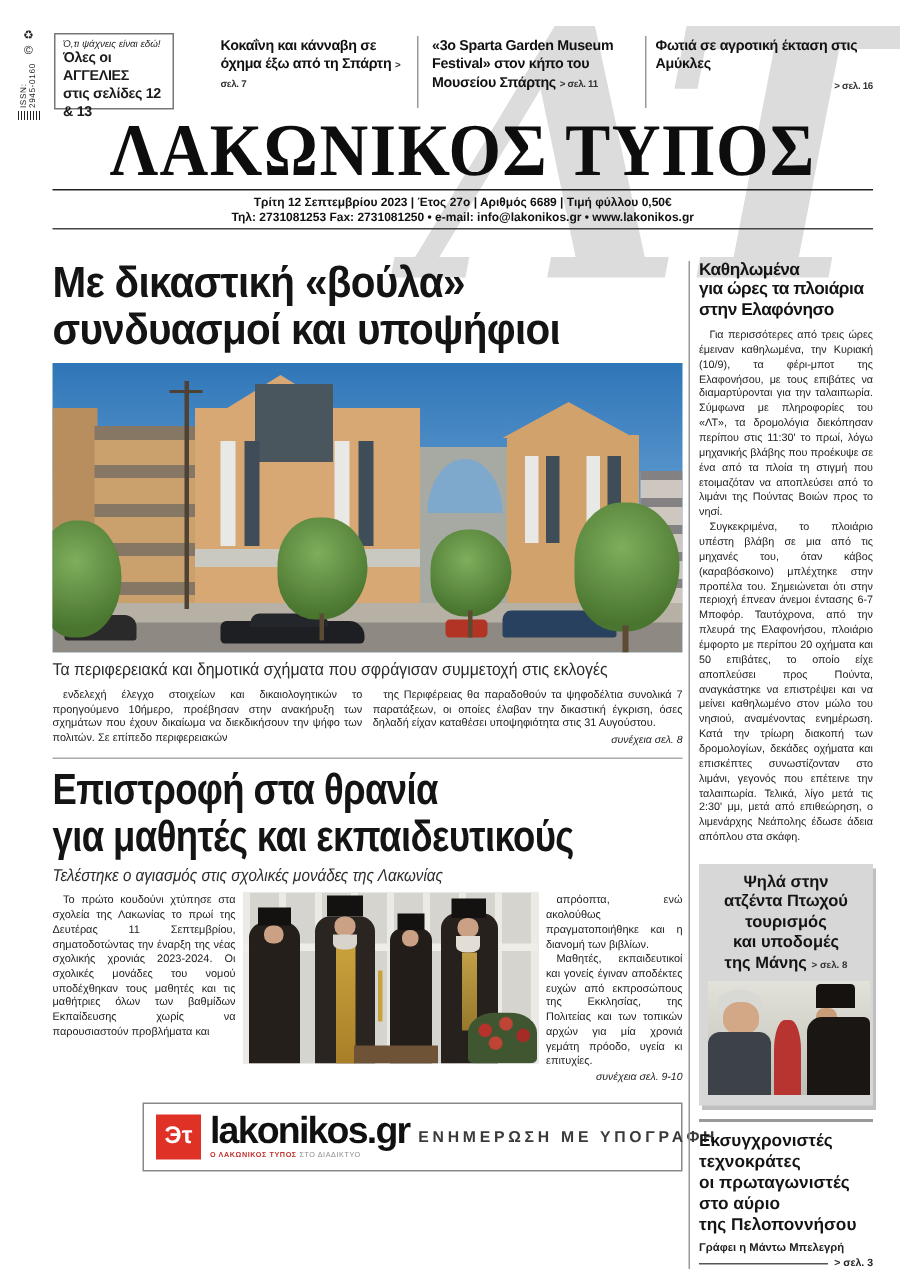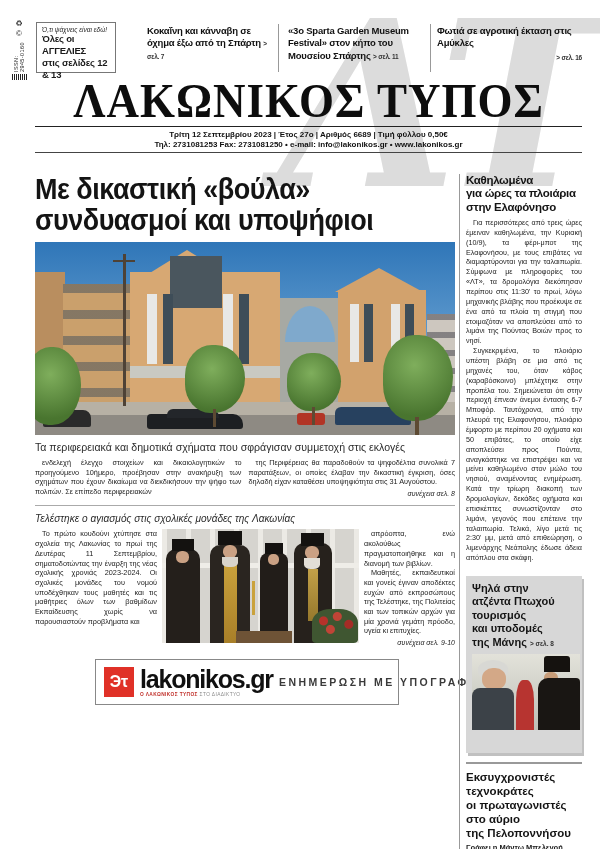--- a/index.html
+++ b/index.html
@@ -50,33 +50,33 @@
   .bcol p{margin:0;text-indent:7px;}
   .cont{font-size:7px;font-style:italic;text-align:right;margin-top:2px;color:#222;}
   .story-rule{border-top:1px solid #aaa;margin-top:7px;margin-bottom:6px;}
 
   .school-row{display:flex;gap:5px;margin-top:5px;}
   .school-left{width:122px;font-size:7.3px;line-height:1.33;text-align:justify;color:#222;}
   .school-left p,.school-right p{margin:0;text-indent:7px;}
   .school-right{flex:1;font-size:7.3px;line-height:1.33;text-align:justify;color:#222;}
 
   
-  .banner{margin:12px 0 0 60px;width:304px;height:46px;border:1px solid #888;display:flex;align-items:center;padding:0 12px 0 8px;box-sizing:border-box;gap:6px;background:#fff;}
+  .banner{margin:12px 0 0 60px;width:360px;height:46px;border:1px solid #888;display:flex;align-items:center;padding:0 12px 0 8px;box-sizing:border-box;gap:6px;background:#fff;}
   .banner-mark{width:30px;height:30px;background:#e03127;color:#fff;font-weight:bold;font-size:16px;display:flex;align-items:center;justify-content:center;flex:0 0 auto;}
   .banner-big{font-size:25px;font-weight:bold;letter-spacing:-1.2px;line-height:.95;color:#101010;}
   .banner-tag{font-size:4.8px;letter-spacing:.4px;margin-top:1px;}
   .tag-red{color:#c0302a;font-weight:bold;}
   .tag-gray{color:#8a8a8a;}
   .banner-slogan{margin-left:auto;font-size:10.5px;letter-spacing:2.5px;color:#3a3a3a;font-weight:bold;white-space:nowrap;}
 
   
   .sb-title{font-weight:bold;font-size:11.5px;line-height:1.16;letter-spacing:-.3px;color:#141414;}
   .sb-body{font-size:7.2px;line-height:1.37;text-align:justify;margin-top:4px;color:#222;}
   .sb-body p{margin:0;text-indent:7px;}
-  .mani-box{margin-top:13px;background:#d7d7d7;padding:6px 6px 23px;box-shadow:2px 3px 0 #c0c0c0;}
+  .mani-box{margin-top:13px;background:#d7d7d7;padding:6px 6px 7px;box-shadow:2px 3px 0 #c0c0c0;text-align:center;}
   .mani-title{font-weight:bold;font-size:11px;line-height:1.22;color:#141414;}
   .mani-page{font-size:6.5px;font-weight:bold;color:#333;}
   .sb-rule{border-top:2px solid #999;margin-top:9px;}
   .pelop-title{font-weight:bold;font-size:11.5px;line-height:1.22;margin-top:6px;color:#141414;}
   .byline{font-size:7.5px;font-weight:bold;margin-top:3px;color:#222;}
   .pelop-pagerow{display:flex;align-items:center;gap:4px;margin-top:3px;}
   .pp-line{flex:1;border-top:1px solid #555;}
   .pp-text{font-size:7px;font-weight:bold;color:#222;}
 
   
@@ -173,20 +173,24 @@
             <p>ενδελεχή έλεγχο στοιχείων και δικαιολογητικών το προηγούμενο 10ήμερο, προέβησαν στην ανακήρυξη των σχημάτων που έχουν δικαίωμα να διεκδικήσουν την ψήφο των πολιτών. Σε επίπεδο περιφερειακών</p>
           </div>
         <div class="bcol">
           <p>της Περιφέρειας θα παραδοθούν τα ψηφοδέλτια συνολικά 7 παρατάξεων, οι οποίες έλαβαν την δικαστική έγκριση, όσες δηλαδή είχαν καταθέσει υποψηφιότητα στις 31 Αυγούστου.</p>
           <div class="cont">συνέχεια σελ. 8</div>
         </div>
       </div>
 
       <div class="story-rule"></div>
 
+      <div>
+        <div class="h2line">Επιστροφή στα θρανία</div>
+        <div class="h2line">για μαθητές και εκπαιδευτικούς</div>
+      </div>
       <div class="subhead2">Τελέστηκε ο αγιασμός στις σχολικές μονάδες της Λακωνίας</div>
 
       <div class="school-row">
         <div class="school-left">
             <p>Το πρώτο κουδούνι χτύπησε στα σχολεία της Λακωνίας το πρωί της Δευτέρας 11 Σεπτεμβρίου, σηματοδοτώντας την έναρξη της νέας σχολικής χρονιάς 2023-2024. Οι σχολικές μονάδες του νομού υποδέχθηκαν τους μαθητές και τις μαθήτριες όλων των βαθμίδων Εκπαίδευσης χωρίς να παρουσιαστούν προβλήματα και</p>
           </div>
 
         <div class="photo-school">
           <div class="shape" style="left:0;top:34px;width:100%;height:5px;background:#efede8;"></div>
           <div class="shape" style="left:4px;top:20px;width:34px;height:94px;background:#241f1b;border-radius:10px 10px 0 0;"></div>
@@ -205,21 +209,21 @@
           <div class="shape" style="left:139px;top:4px;width:23px;height:13px;background:#141210;"></div>
           <div class="shape" style="left:143px;top:17px;width:14px;height:13px;background:#caa184;border-radius:45%;"></div>
           <div class="shape" style="left:142px;top:29px;width:16px;height:11px;background:#e2ded6;border-radius:0 0 40% 40%;"></div>
           <div class="shape" style="left:146px;top:40px;width:10px;height:52px;background:linear-gradient(180deg,#c2a048,#96782c);"></div>
           <div class="shape" style="left:74px;bottom:0;width:56px;height:12px;background:#6e5336;"></div>
           <div class="shape" style="left:150px;bottom:0;width:46px;height:34px;background:radial-gradient(circle at 25% 35%,#b6322a 0 4px,rgba(0,0,0,0) 5px),radial-gradient(circle at 55% 22%,#c04436 0 4px,rgba(0,0,0,0) 5px),radial-gradient(circle at 80% 45%,#a52c26 0 4px,rgba(0,0,0,0) 5px),radial-gradient(circle at 40% 60%,#c04436 0 4px,rgba(0,0,0,0) 5px),#3f5631;border-radius:40% 40% 10% 10%;"></div>
         </div>
 
         <div class="school-right">
           <p>απρόοπτα, ενώ ακολούθως πραγματοποιήθηκε και η διανομή των βιβλίων.</p>
-          <p>Μαθητές, εκπαιδευτικοί και γονείς έγιναν αποδέκτες ευχών από εκπροσώπους της Τελέστηκε, της Πολιτείας και των τοπικών αρχών για μία χρονιά γεμάτη πρόοδο, υγεία κι επιτυχίες.</p>
+          <p>Μαθητές, εκπαιδευτικοί και γονείς έγιναν αποδέκτες ευχών από εκπροσώπους της Εκκλησίας, της Πολιτείας και των τοπικών αρχών για μία χρονιά γεμάτη πρόοδο, υγεία κι επιτυχίες.</p>
           <div class="cont">συνέχεια σελ. 9-10</div>
         </div>
       </div>
 
       <div class="banner">
         <div class="banner-mark">Эτ</div>
         <div>
           <div class="banner-big">lakonikos.gr</div>
           <div class="banner-tag"><span class="tag-red">Ο ΛΑΚΩΝΙΚΟΣ ΤΥΠΟΣ </span><span class="tag-gray">ΣΤΟ ΔΙΑΔΙΚΤΥΟ</span></div>
         </div>

